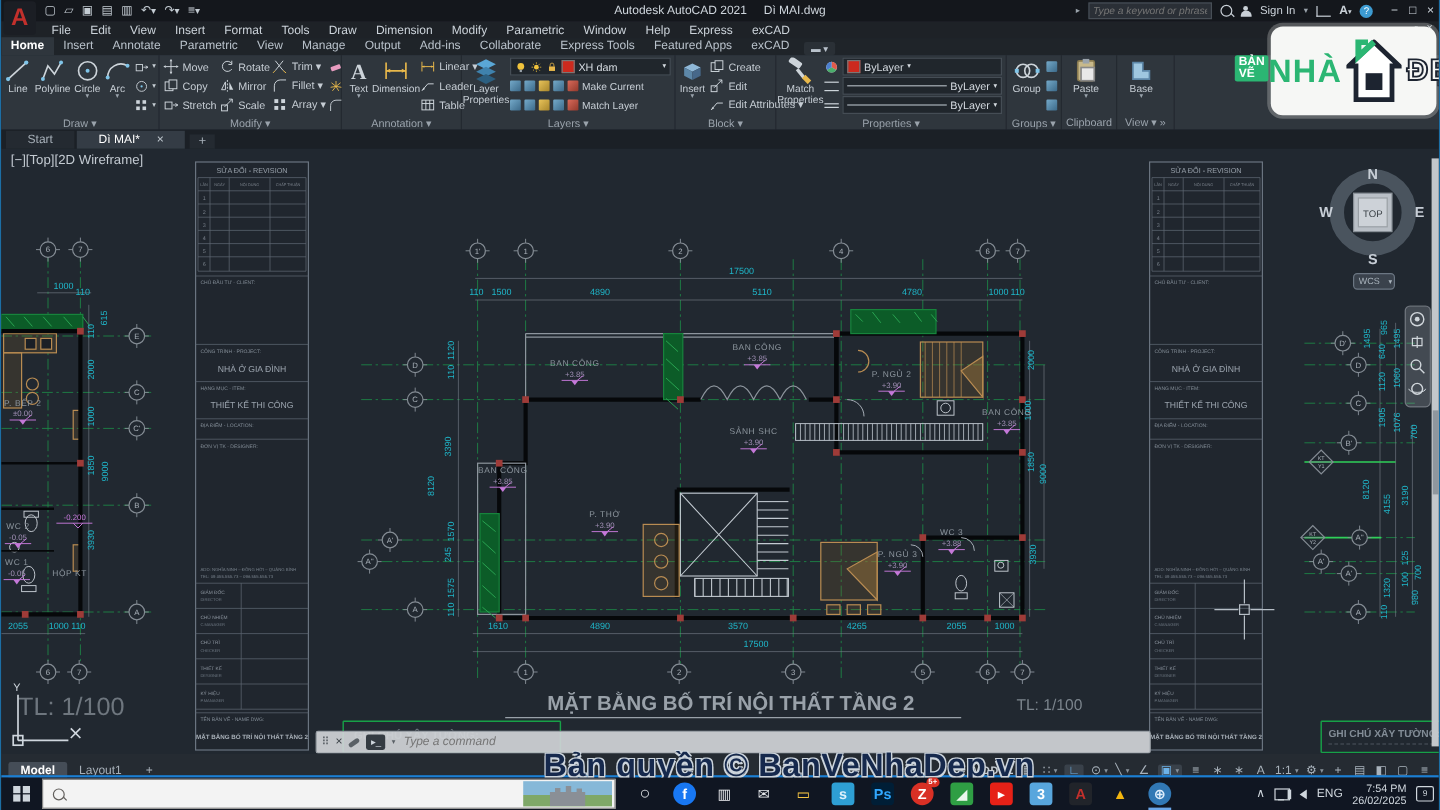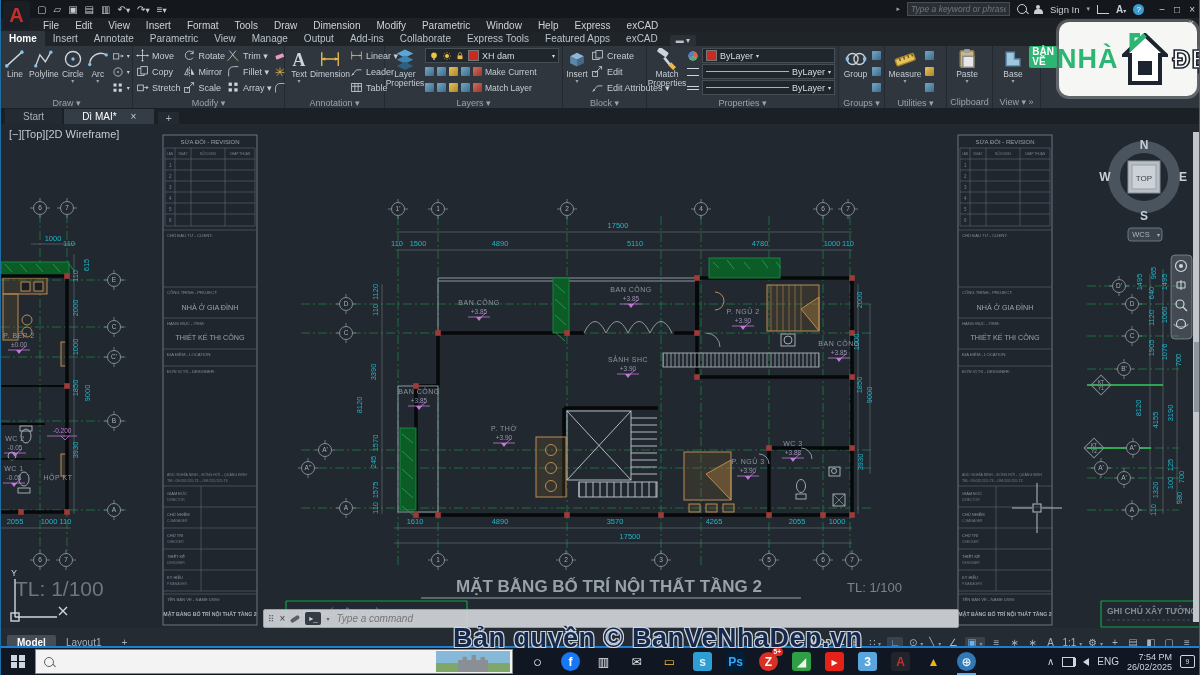--- a/index.html
+++ b/index.html
@@ -122,20 +122,23 @@
     <div class="qat">
       <span>▢</span>
       <span>▱</span>
       <span>▣</span>
       <span>▤</span>
       <span>▥</span>
       <span>↶<small>▾</small></span>
       <span>↷<small>▾</small></span>
       <span>≡<small>▾</small></span>
     </div>
+    <div class="tb-title">
+      <span>Autodesk AutoCAD 2021</span><b>Dì MAI.dwg</b>
+    </div>
     <div class="tb-right">
       <span style="font-size:7px;color:#9aa3ab">▸</span>
       <input class="tsearch" placeholder="Type a keyword or phrase" style="">
       <span class="mag"></span>
       <span class="person"></span>
       <span style="font-size:9.5px">Sign In</span>
       <span style="font-size:7px;color:#9aa3ab">▾</span>
       <span class="cart"></span>
       <span style="font-weight:bold">A<small style="font-size:6px">▾</small></span>
       <span style="width:11px;height:11px;border-radius:50%;background:#3d9bd1;color:#fff;font-size:8px;display:inline-flex;align-items:center;justify-content:center">?</span>
@@ -545,44 +548,20 @@
               <span class="mini"></span>
             </div>
             <div class="smallbtn">
               <span class="mini"></span>
             </div>
           </div>
         </div>
       <div class="panel-label"><span>Groups</span> ▾</div>
     </div>
 
-    <div class="panel" style="width:62px">
-      <div class="panel-body" id="utilbody">
-          <div class="bigbtn">
-            <svg viewBox="0 0 16 16">
-              <rect x="1" y="6" width="14" height="5" rx="1" transform="rotate(-20 8 8)" fill="#e8c35a" stroke="#a88a2c"></rect>
-              <path d="M4,7.5 l0.7,2 M7,6.4 l0.7,2 M10,5.3 l0.7,2 M12.8,4.2 l0.7,2" stroke="#6b531a"></path>
-            </svg>
-            <div class="bl">Measure</div>
-            <div class="caret">▾</div>
-          </div>
-          <div class="smallcol">
-            <div class="smallbtn">
-              <span class="mini"></span>
-            </div>
-            <div class="smallbtn">
-              <span class="mini y"></span>
-            </div>
-            <div class="smallbtn">
-              <span class="mini"></span>
-            </div>
-          </div>
-        </div>
-      <div class="panel-label"><span>Utilities</span> ▾</div>
-    </div>
 
     <div class="panel" style="width:46px">
       <div class="panel-body" id="clipbody">
           <div class="bigbtn">
             <svg viewBox="0 0 16 16">
               <rect x="3" y="2" width="10" height="12" rx="1" fill="#c8b98a" stroke="#8a7b50"></rect>
               <rect x="6" y="0.8" width="4" height="2.8" fill="#9aa3ab"></rect>
               <rect x="5" y="6" width="8" height="8" fill="#e8e8e8" stroke="#888"></rect>
             </svg>
             <div class="bl">Paste</div>

